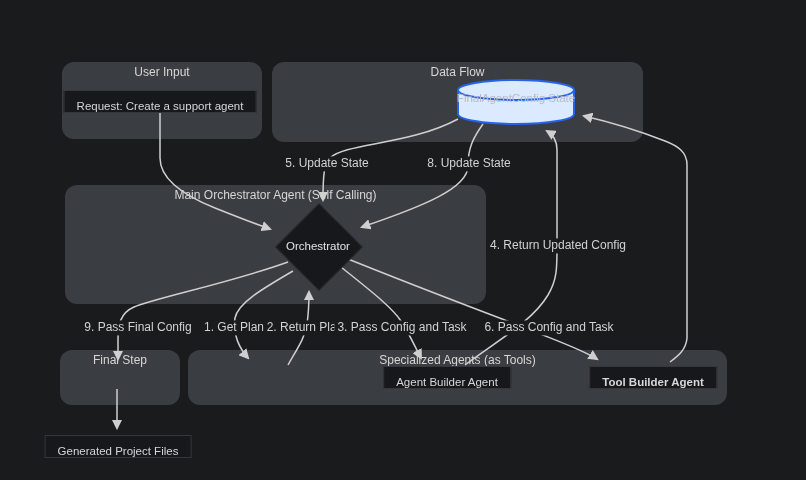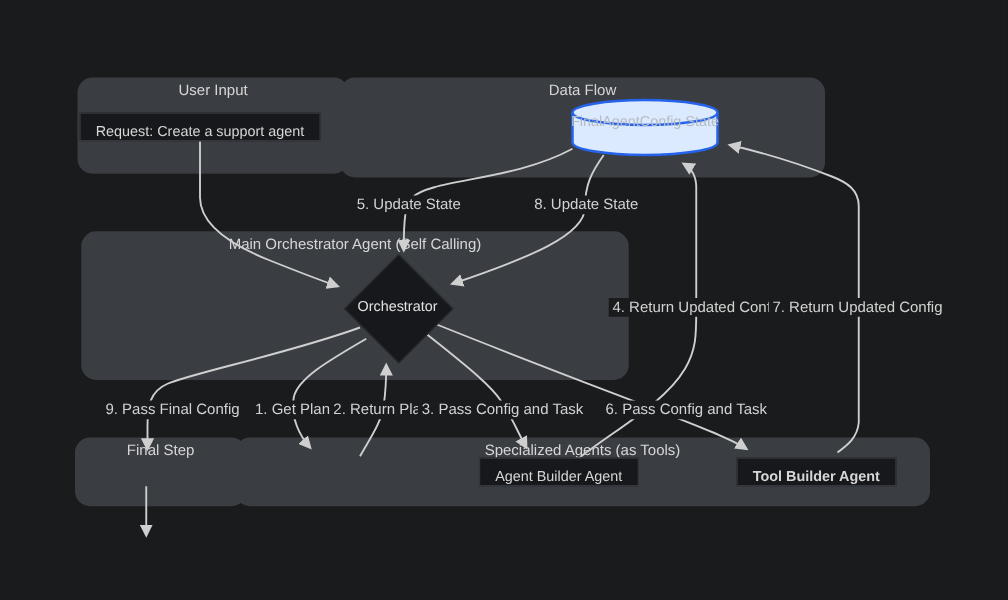--- a/index.html
+++ b/index.html
@@ -8,21 +8,21 @@
     --state-fill:#dbeafe; --state-stroke:#2563eb; --state-text:#b6bcc4;
   }
   html,body{margin:0;padding:0;background:var(--background);}
   #canvas{
     position:relative;width:806px;height:480px;overflow:hidden;
     background:var(--background);
     font-family:"Liberation Sans","DejaVu Sans",sans-serif;
     color:var(--text);
   }
   .cluster{
-    position:absolute;background:var(--cluster-fill);border-radius:12px;padding-left:17px;
+    position:absolute;background:var(--cluster-fill);border-radius:12px;
   }
   .cluster-title{
     position:absolute;top:3px;left:0;width:100%;text-align:center;
     font-size:12px;color:var(--text);white-space:nowrap;
   }
   #edges{position:absolute;left:0;top:0;z-index:2;}
   .node{
     position:absolute;z-index:3;background:var(--node-fill);
     border:1px solid var(--node-border);color:var(--text);
     font-size:11.5px;white-space:nowrap;display:flex;align-items:flex-end;
@@ -117,24 +117,26 @@
 
 
   <div class="node" style="left:447px;top:366px;">
     <span>Agent Builder Agent</span>
   </div>
 
   <div class="node" style="left:653px;top:366px;font-weight:bold;">
     <span>Tool Builder Agent</span>
   </div>
 
+  <div class="node" style="left:118px;top:435px;">
+    <span>Generated Project Files</span>
+  </div>
 
   <div class="edge-label" style="left:327px;top:164px;">5. Update State</div>
   <div class="edge-label" style="left:469px;top:164px;">8. Update State</div>
   <div class="edge-label" style="left:558px;top:246px;">4. Return Updated Config</div>
-  <div class="edge-label" style="left:686px;top:246px;">7. Return Updated Config</div>
   <div class="edge-label" style="left:117px;top:328px;margin-left:21px;">9. Pass Final Config</div>
   <div class="edge-label" style="left:234px;top:328px;">1. Get Plan</div>
   <div class="edge-label" style="left:305px;top:328px;">2. Return Plan</div>
   <div class="edge-label" style="left:402px;top:328px;">3. Pass Config and Task</div>
   <div class="edge-label" style="left:549px;top:328px;">6. Pass Config and Task</div>
 
 </div>
 
 </body></html>

